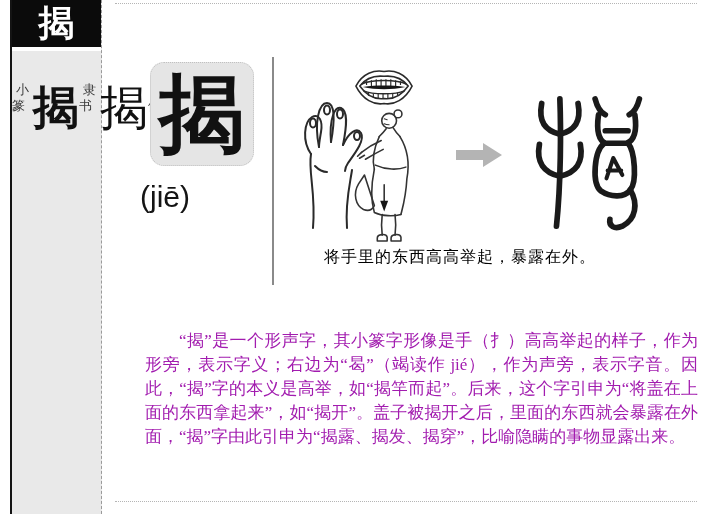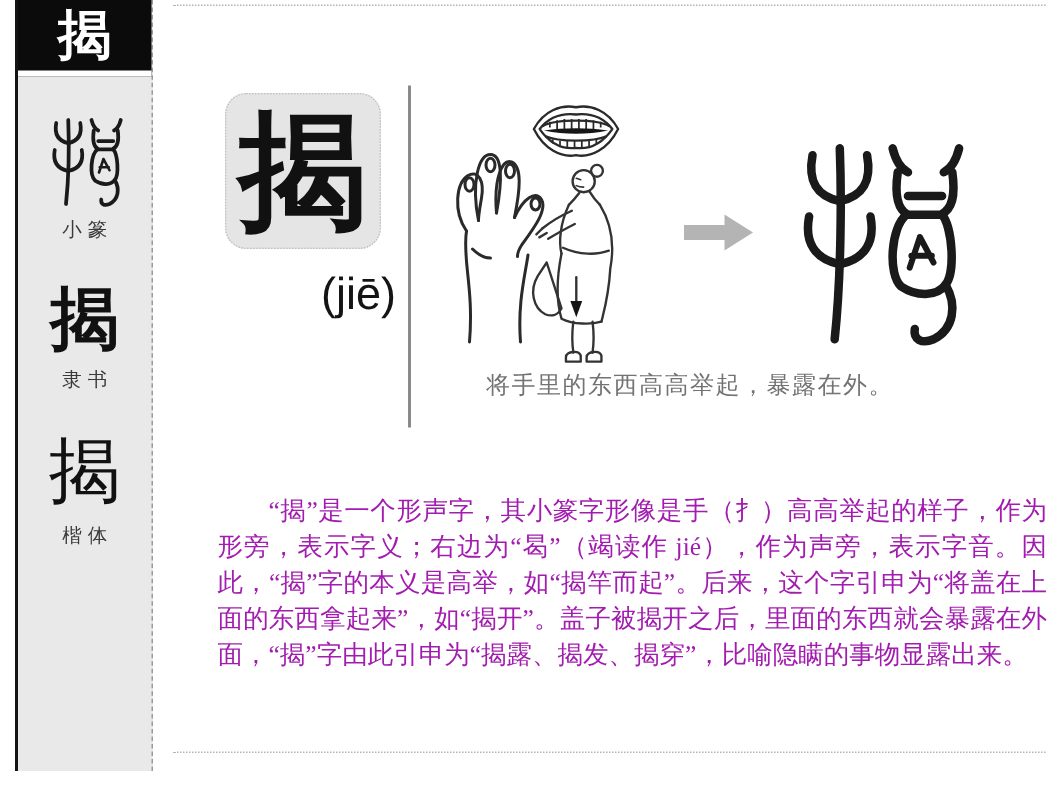--- a/index.html
+++ b/index.html
@@ -17,52 +17,52 @@
   .sidebar{
     position:absolute;left:10px;top:0;width:92px;height:514px;
     background:#e9e9e9;border-left:2px solid #141414;border-right:1px dashed #9a9a9a;
     box-sizing:border-box;
   }
   .sidebar-header{
     height:47px;background:#0b0b0b;color:#ffffff;
     display:flex;align-items:center;justify-content:center;
     font-size:36px;font-weight:bold;border-bottom:4px solid #ffffff;
   }
-  .sidebar-scripts{display:flex;flex-direction:column;align-items:center;}
+  .sidebar-scripts{display:flex;flex-direction:row;align-items:center;}
   .seal-small{margin-top:22px;width:52px;height:66px;}
   .script-label{
     font-size:13px;color:#3a3a3a;letter-spacing:4px;text-indent:4px;
     margin-top:6px;line-height:16px;
   }
   .char-lishu{font-size:46px;font-weight:bold;line-height:52px;margin-top:26px;}
   .char-kaiti{font-size:48px;line-height:56px;margin-top:26px;}
 
   
   .char-box{
     position:absolute;left:150px;top:62px;width:104px;height:104px;
     background:#e5e5e5;border:1px dotted #c0c0c0;border-radius:14px;
     display:flex;align-items:center;justify-content:center;box-sizing:border-box;
   }
   .char-box .big{font-size:86px;font-weight:bold;line-height:1;}
   .pinyin{
-    position:absolute;left:140px;top:180px;width:124px;text-align:right;
+    position:absolute;left:140px;top:180px;width:124px;text-align:left;
     font-size:30px;font-family:"Liberation Sans","DejaVu Sans",sans-serif;color:#141414;
   }
   .divider{position:absolute;left:272px;top:57px;width:2px;height:228px;background:#8a8a8a;}
 
   
   .hand-svg{position:absolute;left:294px;top:70px;width:72px;height:160px;}
   .mouth-svg{position:absolute;left:353px;top:64px;width:62px;height:46px;}
   .person-svg{position:absolute;left:350px;top:106px;width:95px;height:138px;}
   .arrow-svg{position:absolute;left:456px;top:142px;width:46px;height:26px;}
   .seal-large{position:absolute;left:528px;top:83px;width:116px;height:150px;}
 
   .caption{
     position:absolute;left:270px;top:247px;width:380px;text-align:center;
-    font-size:16px;color:#737373;letter-spacing:1px;
+    font-size:16px;color:#000000;letter-spacing:1px;
   }
 
   
   .paragraph{
     position:absolute;left:145px;top:329px;width:553px;
     font-size:17px;line-height:24px;text-align:justify;text-indent:2em;color:#a21caf;
   }
   .hidden-defs{position:absolute;width:0;height:0;overflow:hidden;}
 </style>
 </head>

